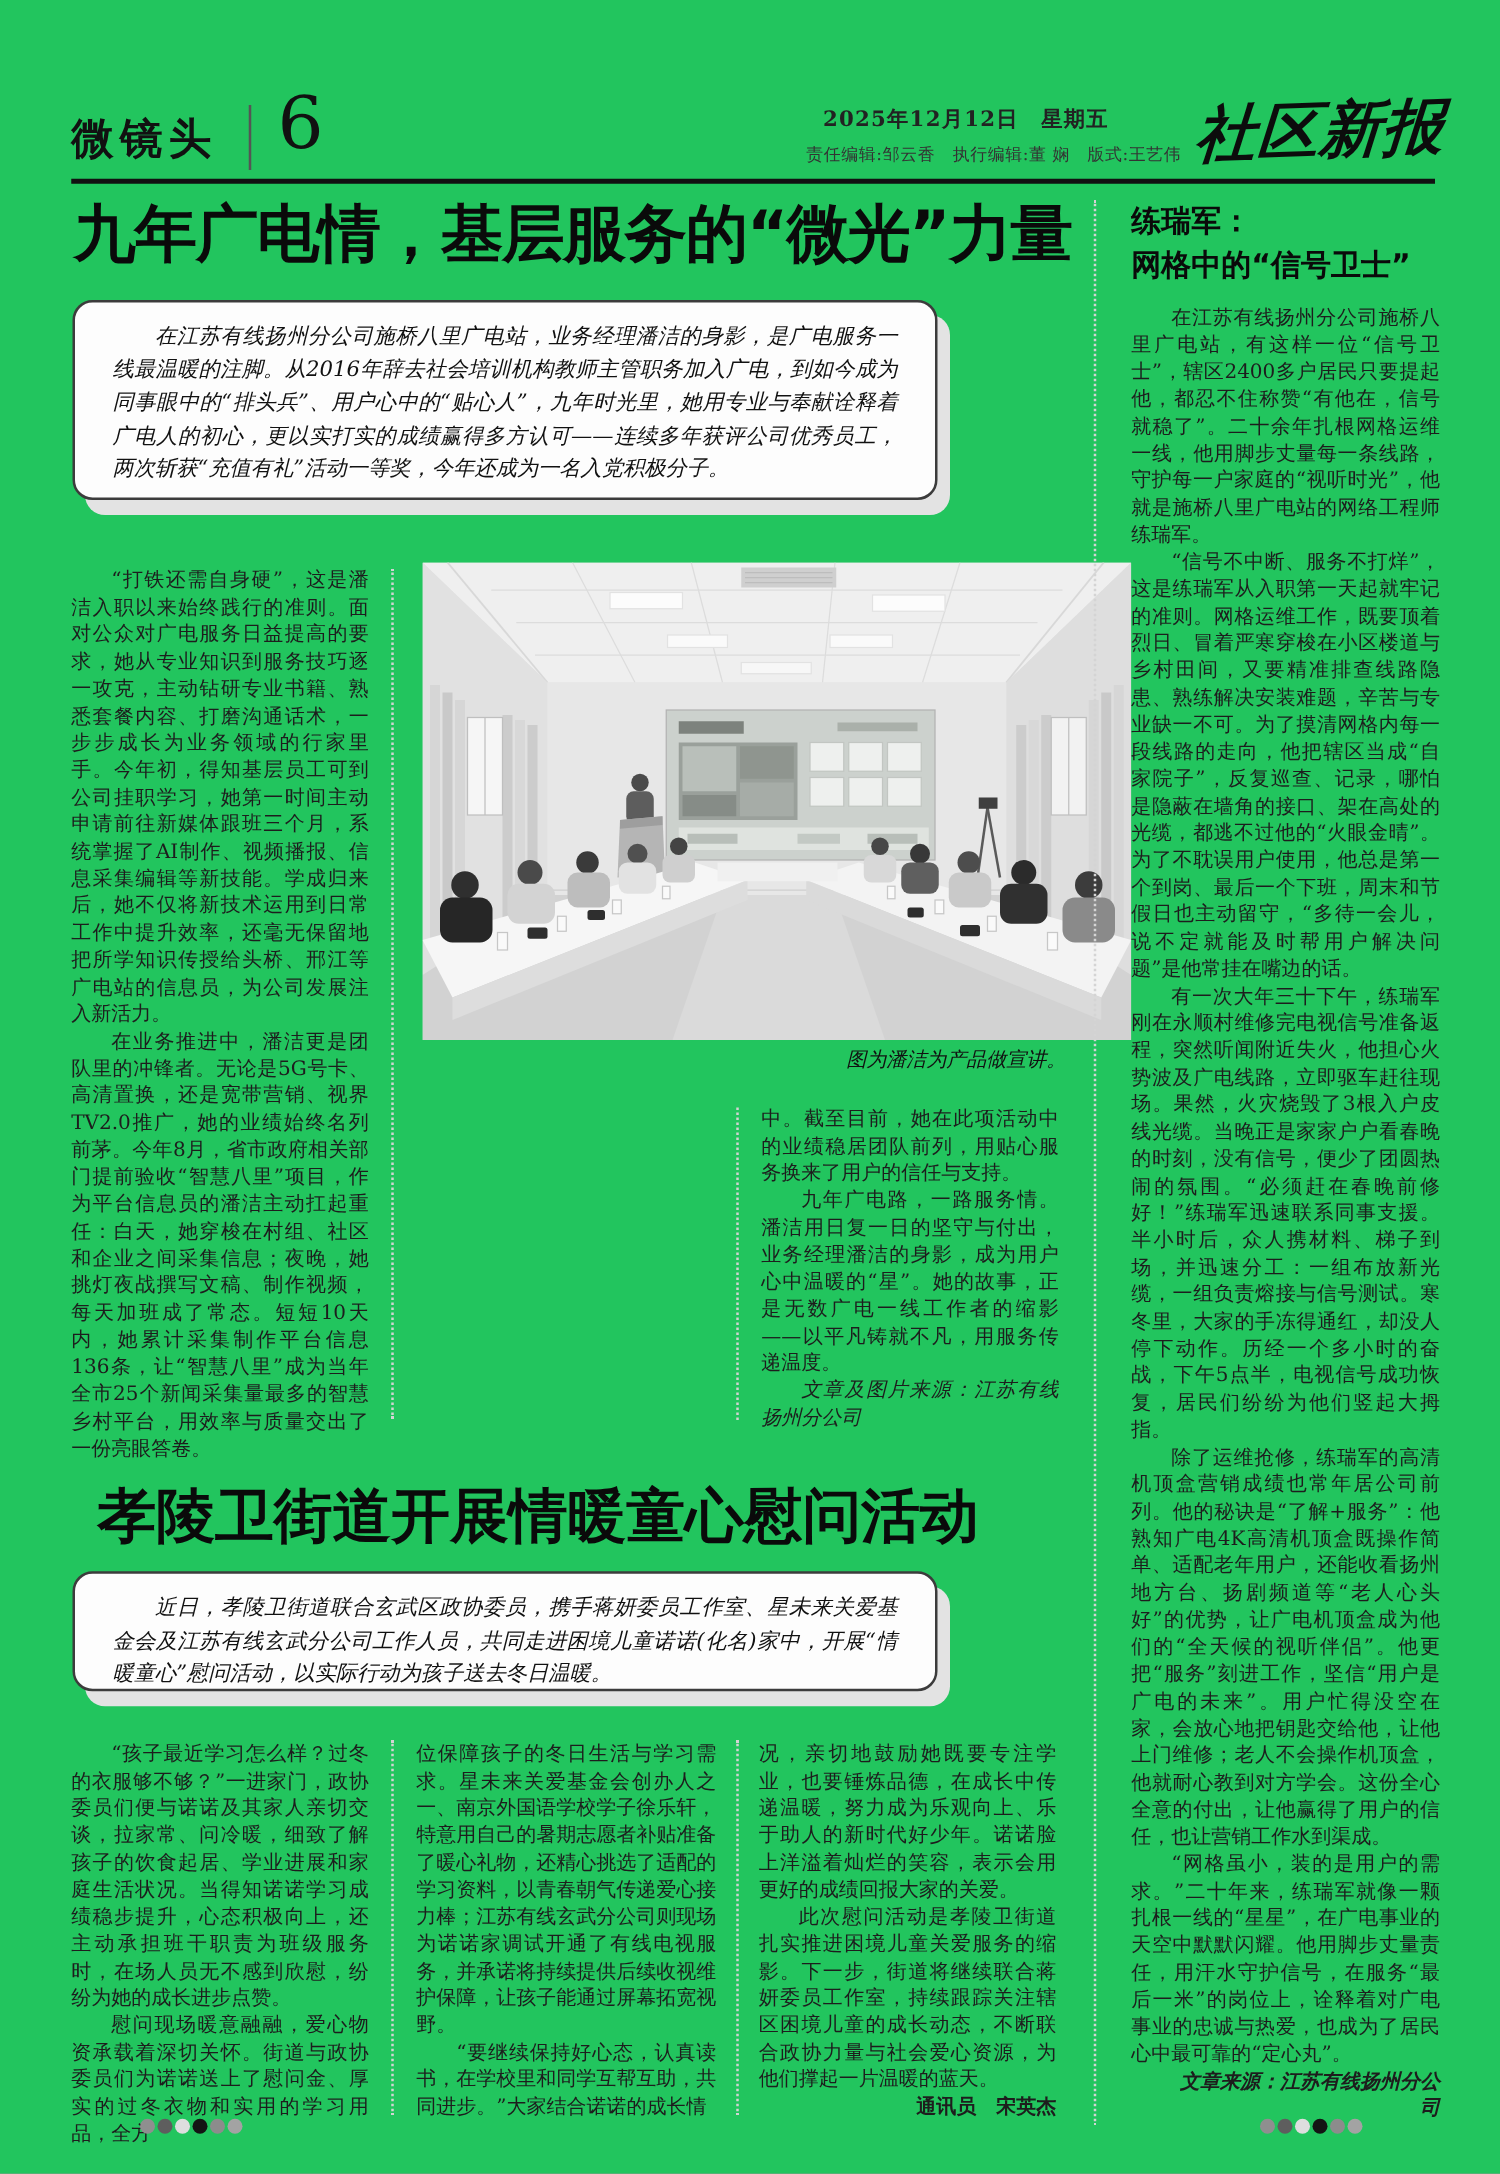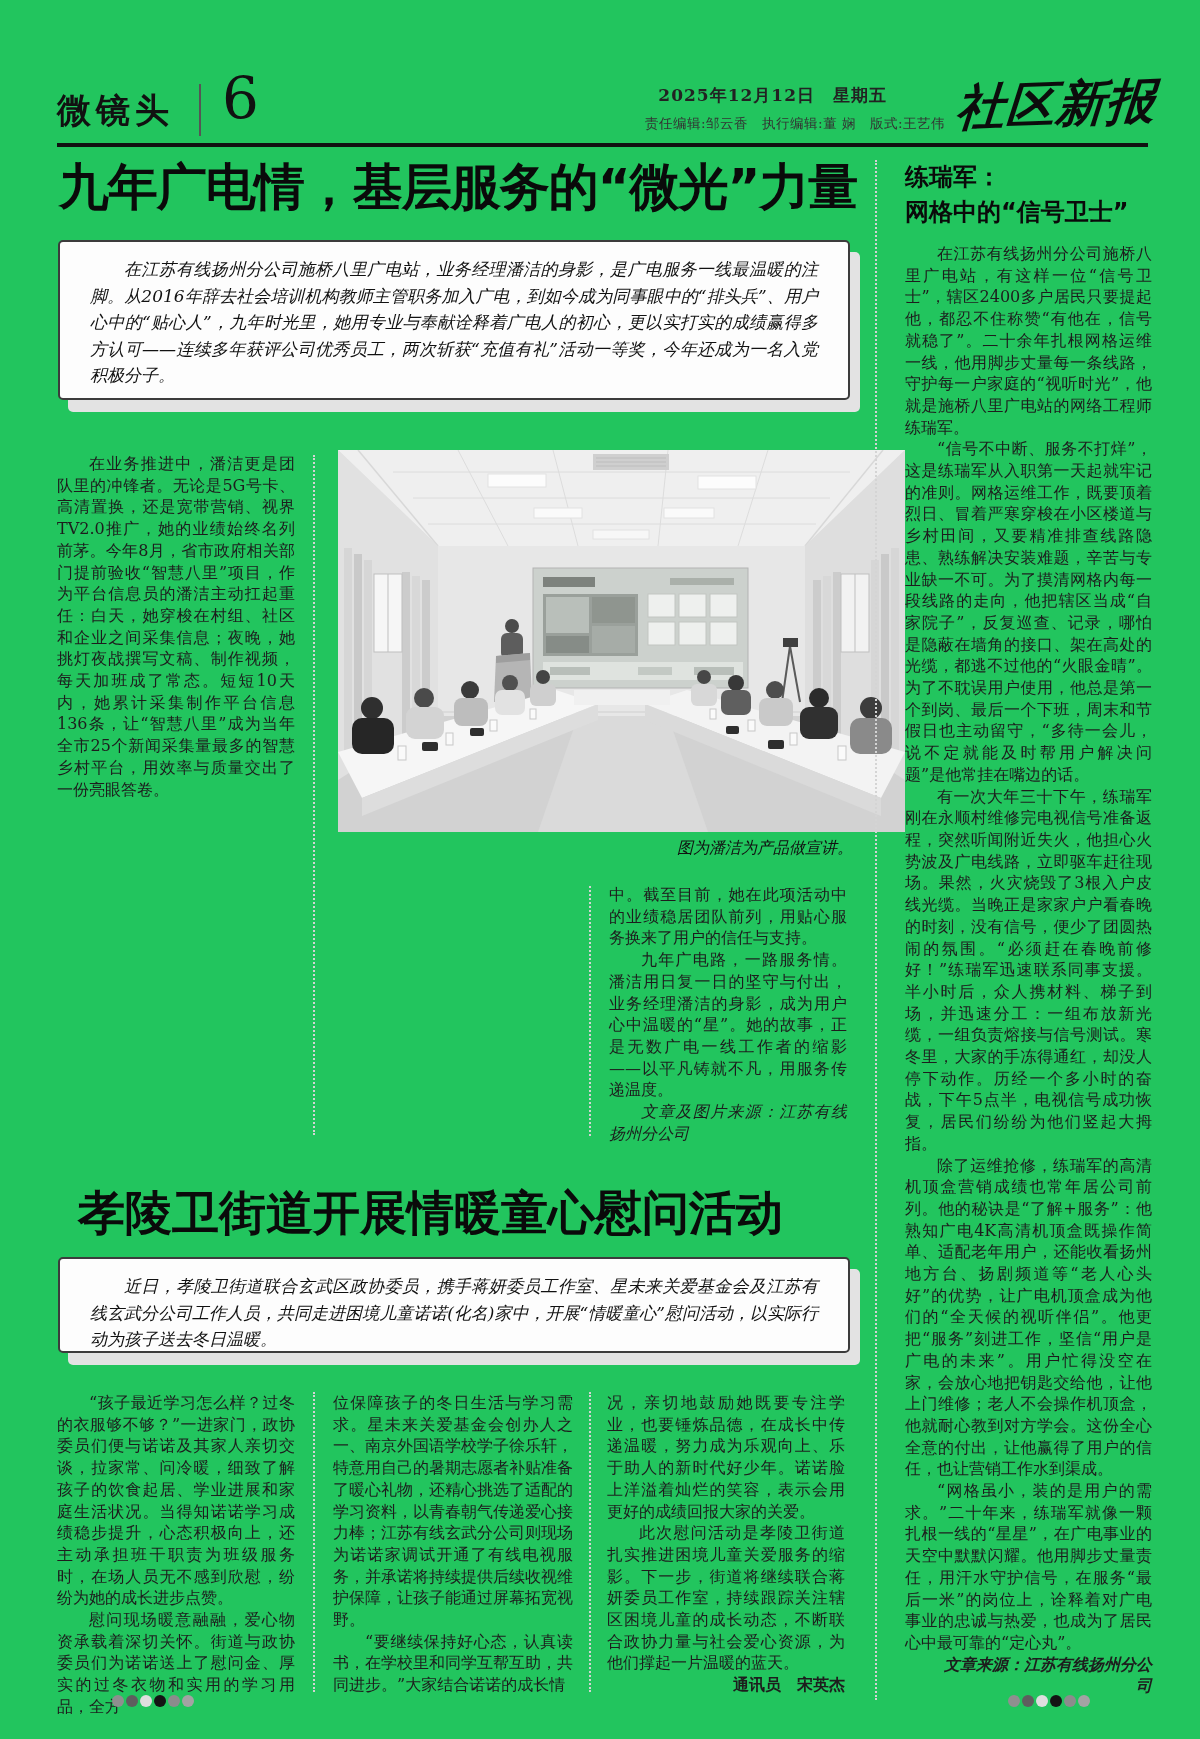--- a/index.html
+++ b/index.html
@@ -18,21 +18,21 @@
   .pub-editors{font-size:13.5px;margin-top:8px;color:#333;letter-spacing:.5px;}
   .masthead{position:absolute;left:956px;top:72px;width:200px;font-size:49px;font-weight:900;
     font-style:italic;font-family:"DejaVu Serif",serif;color:#0c0c0c;
     transform:rotate(-2deg) skewX(-6deg);letter-spacing:1px;white-space:nowrap;}
   .top-rule{position:absolute;left:57px;top:143px;width:1091px;height:4px;background:#111;}
 
   
   .headline1{position:absolute;left:58px;top:154px;width:800px;
     font-family:"DejaVu Sans","Liberation Sans",sans-serif;font-weight:900;
     font-size:50px;letter-spacing:-1px;color:#0a0a0a;white-space:nowrap;}
-  .intro-box{position:absolute;left:58px;width:792px;border:2px solid #3c3c3c;border-radius:5px;
+  .intro-box{position:absolute;left:58px;width:692px;border:2px solid #3c3c3c;border-radius:16px;
     background:#fdfdfd;box-shadow:10px 12px 0 #e3e3e3;box-sizing:border-box;padding:14px 30px;}
   .intro-box p{margin:0;font-style:italic;font-size:17px;line-height:26.5px;text-indent:2em;
     text-align:justify;color:#111;}
   .body-col{position:absolute;font-size:16px;line-height:21.7px;text-align:justify;color:#1d1d1d;}
   .body-col p{margin:0;text-indent:2em;}
   .body-col p.no-indent{text-indent:0;}
   .kai{font-style:italic;}
   .byline{font-weight:bold;text-align:right;text-indent:0;margin-top:2px;}
   .gutter-rule{position:absolute;width:0;border-left:2px dotted #d4d4d4;}
 
@@ -72,20 +72,21 @@
   <div class="masthead">社区新报</div>
   <div class="top-rule"></div>
 
   <h1 class="headline1" style="margin:0;text-align:center;">九年广电情，基层服务的“微光”力量</h1>
 
   <div class="intro-box" style="top:240px;height:160px;">
     <p>在江苏有线扬州分公司施桥八里广电站，业务经理潘洁的身影，是广电服务一线最温暖的注脚。从2016年辞去社会培训机构教师主管职务加入广电，到如今成为同事眼中的“排头兵”、用户心中的“贴心人”，九年时光里，她用专业与奉献诠释着广电人的初心，更以实打实的成绩赢得多方认可——连续多年获评公司优秀员工，两次斩获“充值有礼”活动一等奖，今年还成为一名入党积极分子。</p>
   </div>
 
   <div class="body-col" style="left:57px;top:453px;width:238px;">
+    <p>“打铁还需自身硬”，这是潘洁入职以来始终践行的准则。面对公众对广电服务日益提高的要求，她从专业知识到服务技巧逐一攻克，主动钻研专业书籍、熟悉套餐内容、打磨沟通话术，一步步成长为业务领域的行家里手。今年初，得知基层员工可到公司挂职学习，她第一时间主动申请前往新媒体跟班三个月，系统掌握了AI制作、视频播报、信息采集编辑等新技能。学成归来后，她不仅将新技术运用到日常工作中提升效率，还毫无保留地把所学知识传授给头桥、邢江等广电站的信息员，为公司发展注入新活力。</p>
     <p>在业务推进中，潘洁更是团队里的冲锋者。无论是5G号卡、高清置换，还是宽带营销、视界TV2.0推广，她的业绩始终名列前茅。今年8月，省市政府相关部门提前验收“智慧八里”项目，作为平台信息员的潘洁主动扛起重任：白天，她穿梭在村组、社区和企业之间采集信息；夜晚，她挑灯夜战撰写文稿、制作视频，每天加班成了常态。短短10天内，她累计采集制作平台信息136条，让“智慧八里”成为当年全市25个新闻采集量最多的智慧乡村平台，用效率与质量交出了一份亮眼答卷。</p>
   </div>
 
   <figure class="photo" style="margin:0;">
     <svg width="567" height="382" viewBox="0 0 567 382">
       <rect width="567" height="382" fill="#e3e3e3"></rect>
 
       <polygon points="0,0 567,0 467,96 100,96" fill="#efefef"></polygon>
       <line x1="100" y1="96" x2="20" y2="0" stroke="#d8d8d8" stroke-width="1.5"></line>
       <line x1="170" y1="96" x2="120" y2="0" stroke="#dcdcdc"></line>

